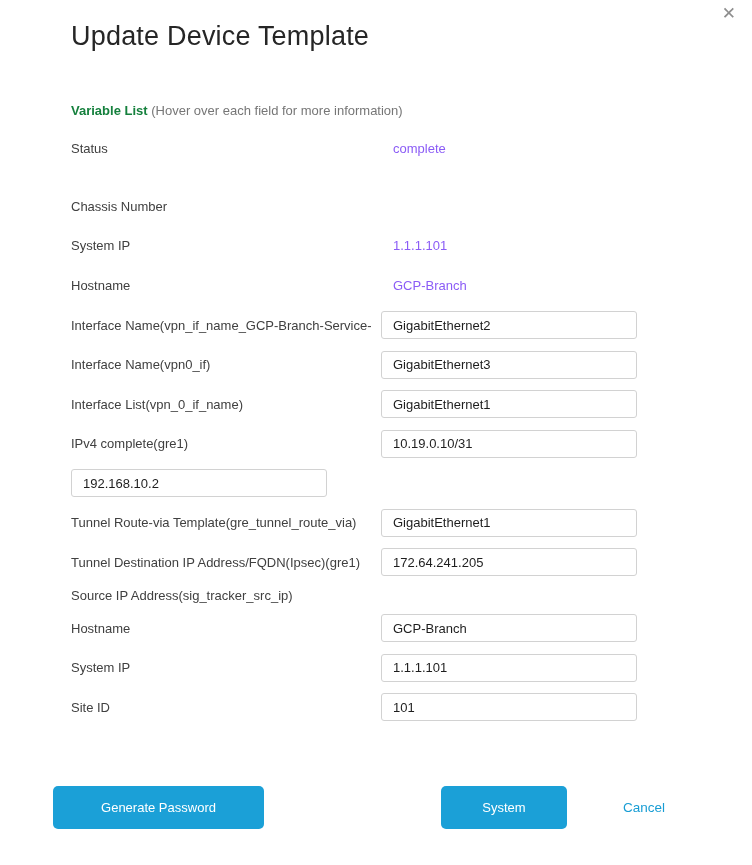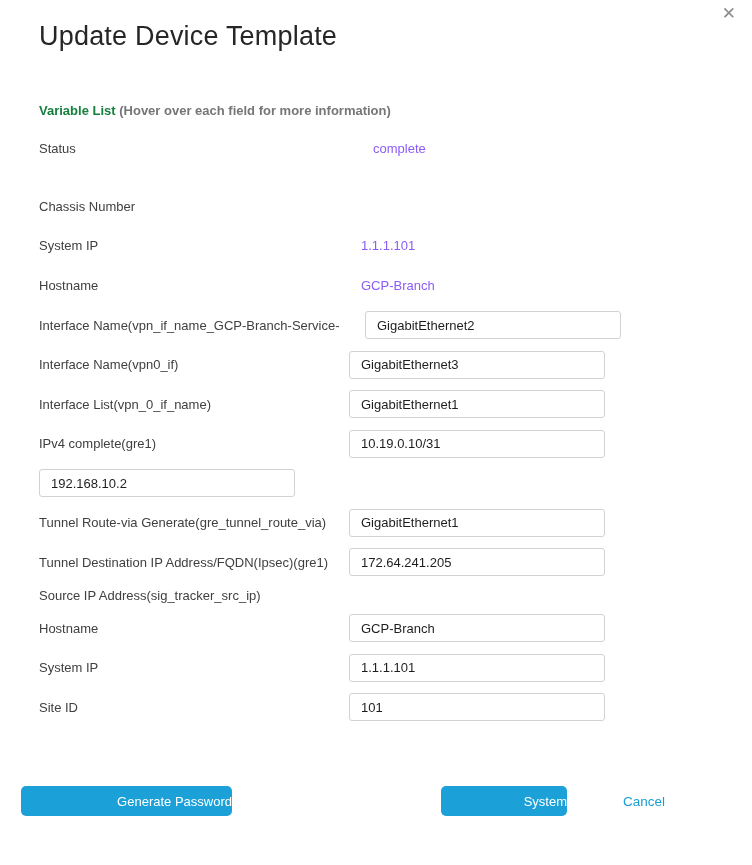--- a/index.html
+++ b/index.html
@@ -2,21 +2,21 @@
 <html style="--accent: #1ba0d7; --link: #189dd4; --input-border: #d2d2d2; --title-text: #262626; --label-text: #404040; --hint-text: #767676; --close-icon: #8e8e8e;"><head>
 <meta charset="utf-8">
 <style>
   * { margin: 0; padding: 0; box-sizing: border-box; }
   html, body { width: 752px; height: 865px; background: #ffffff; }
   body {
     font-family: "Liberation Sans", "DejaVu Sans", sans-serif;
     position: relative;
     overflow: hidden;
   }
-  .dialog { padding: 0 83px 0 39px; }
+  .dialog { padding: 0 83px 0 39px; margin-left: 32px; }
 
   .close-btn {
     position: absolute;
     top: 4px; right: 16px;
     font-size: 17px;
     font-weight: 300;
     color: var(--close-icon, #8e8e8e);
     cursor: pointer;
     line-height: 20px;
     background: none; border: none;
@@ -35,75 +35,74 @@
   .section-head {
     margin-top: 51px;
     font-size: 13px;
     line-height: 15px;
     color: var(--hint-text, #767676);
   }
   .section-head .heading {
     font-weight: bold;
     color: #15803d;
   }
-  .section-head .hint { font-weight: 700; }
+  .section-head .hint { font-weight: 400; }
 
   .row {
     display: flex;
     align-items: center;
   }
   .row .label {
     flex: 0 0 310px;
     max-width: 310px;
     font-size: 13px;
     color: var(--label-text, #404040);
     white-space: nowrap;
     overflow: hidden;
   }
   .static-row { line-height: 16px; }
   .static-row .value {
     padding-left: 12px;
     font-size: 13px;
     color: #8b5cf6;
   }
-  .static-row.r0 { margin-top: 23px; gap: 12px; }
+  .static-row.r0 { margin-top: 23px; }
   .static-row.r1 { margin-top: 42px; align-items: center; }
   .static-row.r2 { margin-top: 23px; }
   .static-row.r3 { margin-top: 24px; }
 
   .input-row { margin-top: 11.5px; }
-  .input-row.first { margin-top: 17px; gap: 16px; }
+  .input-row.first { margin-top: 17px; }
   .input-row input {
     width: 256px;
     height: 28px;
     border: 1px solid var(--input-border, #d2d2d2);
     border-radius: 3px;
     padding: 0 11px;
     font-size: 13px;
     color: #1e1e1e;
     font-family: "Liberation Sans", "DejaVu Sans", sans-serif;
     outline: none;
     background: #fff;
   }
 
   .footer {
     margin-top: 65px;
     display: flex;
     align-items: center;
   }
   .btn {
-    height: 30px;
+    height: 43px;
     border: none;
     border-radius: 5px;
     background: var(--accent, #1ba0d7);
     color: #ffffff;
     font-size: 13px;
     font-family: "Liberation Sans", "DejaVu Sans", sans-serif;
     cursor: pointer;
-    text-align: right;
   }
   .btn-generate {
     width: 211px;
     margin-left: -18px;
   }
   .btn-update {
     width: 126px;
     margin-left: auto;
   }
   .cancel-link {
@@ -159,21 +158,21 @@
     <input type="text" value="GigabitEthernet1" style="">
   </div>
   <div class="row input-row">
     <div class="label">IPv4 complete(gre1)</div>
     <input type="text" value="10.19.0.10/31" style="">
   </div>
   <div class="row input-row">
     <input type="text" value="192.168.10.2" style="">
   </div>
   <div class="row input-row">
-    <div class="label">Tunnel Route-via Generate(gre_tunnel_route_via)</div>
+    <div class="label">Tunnel Route-via Template(gre_tunnel_route_via)</div>
     <input type="text" value="GigabitEthernet1" style="">
   </div>
   <div class="row input-row">
     <div class="label">Tunnel Destination IP Address/FQDN(Ipsec)(gre1)</div>
     <input type="text" value="172.64.241.205" style="">
   </div>
   <div class="row input-row">
     <div class="label">Source IP Address(sig_tracker_src_ip)</div>
   </div>
   <div class="row input-row">

